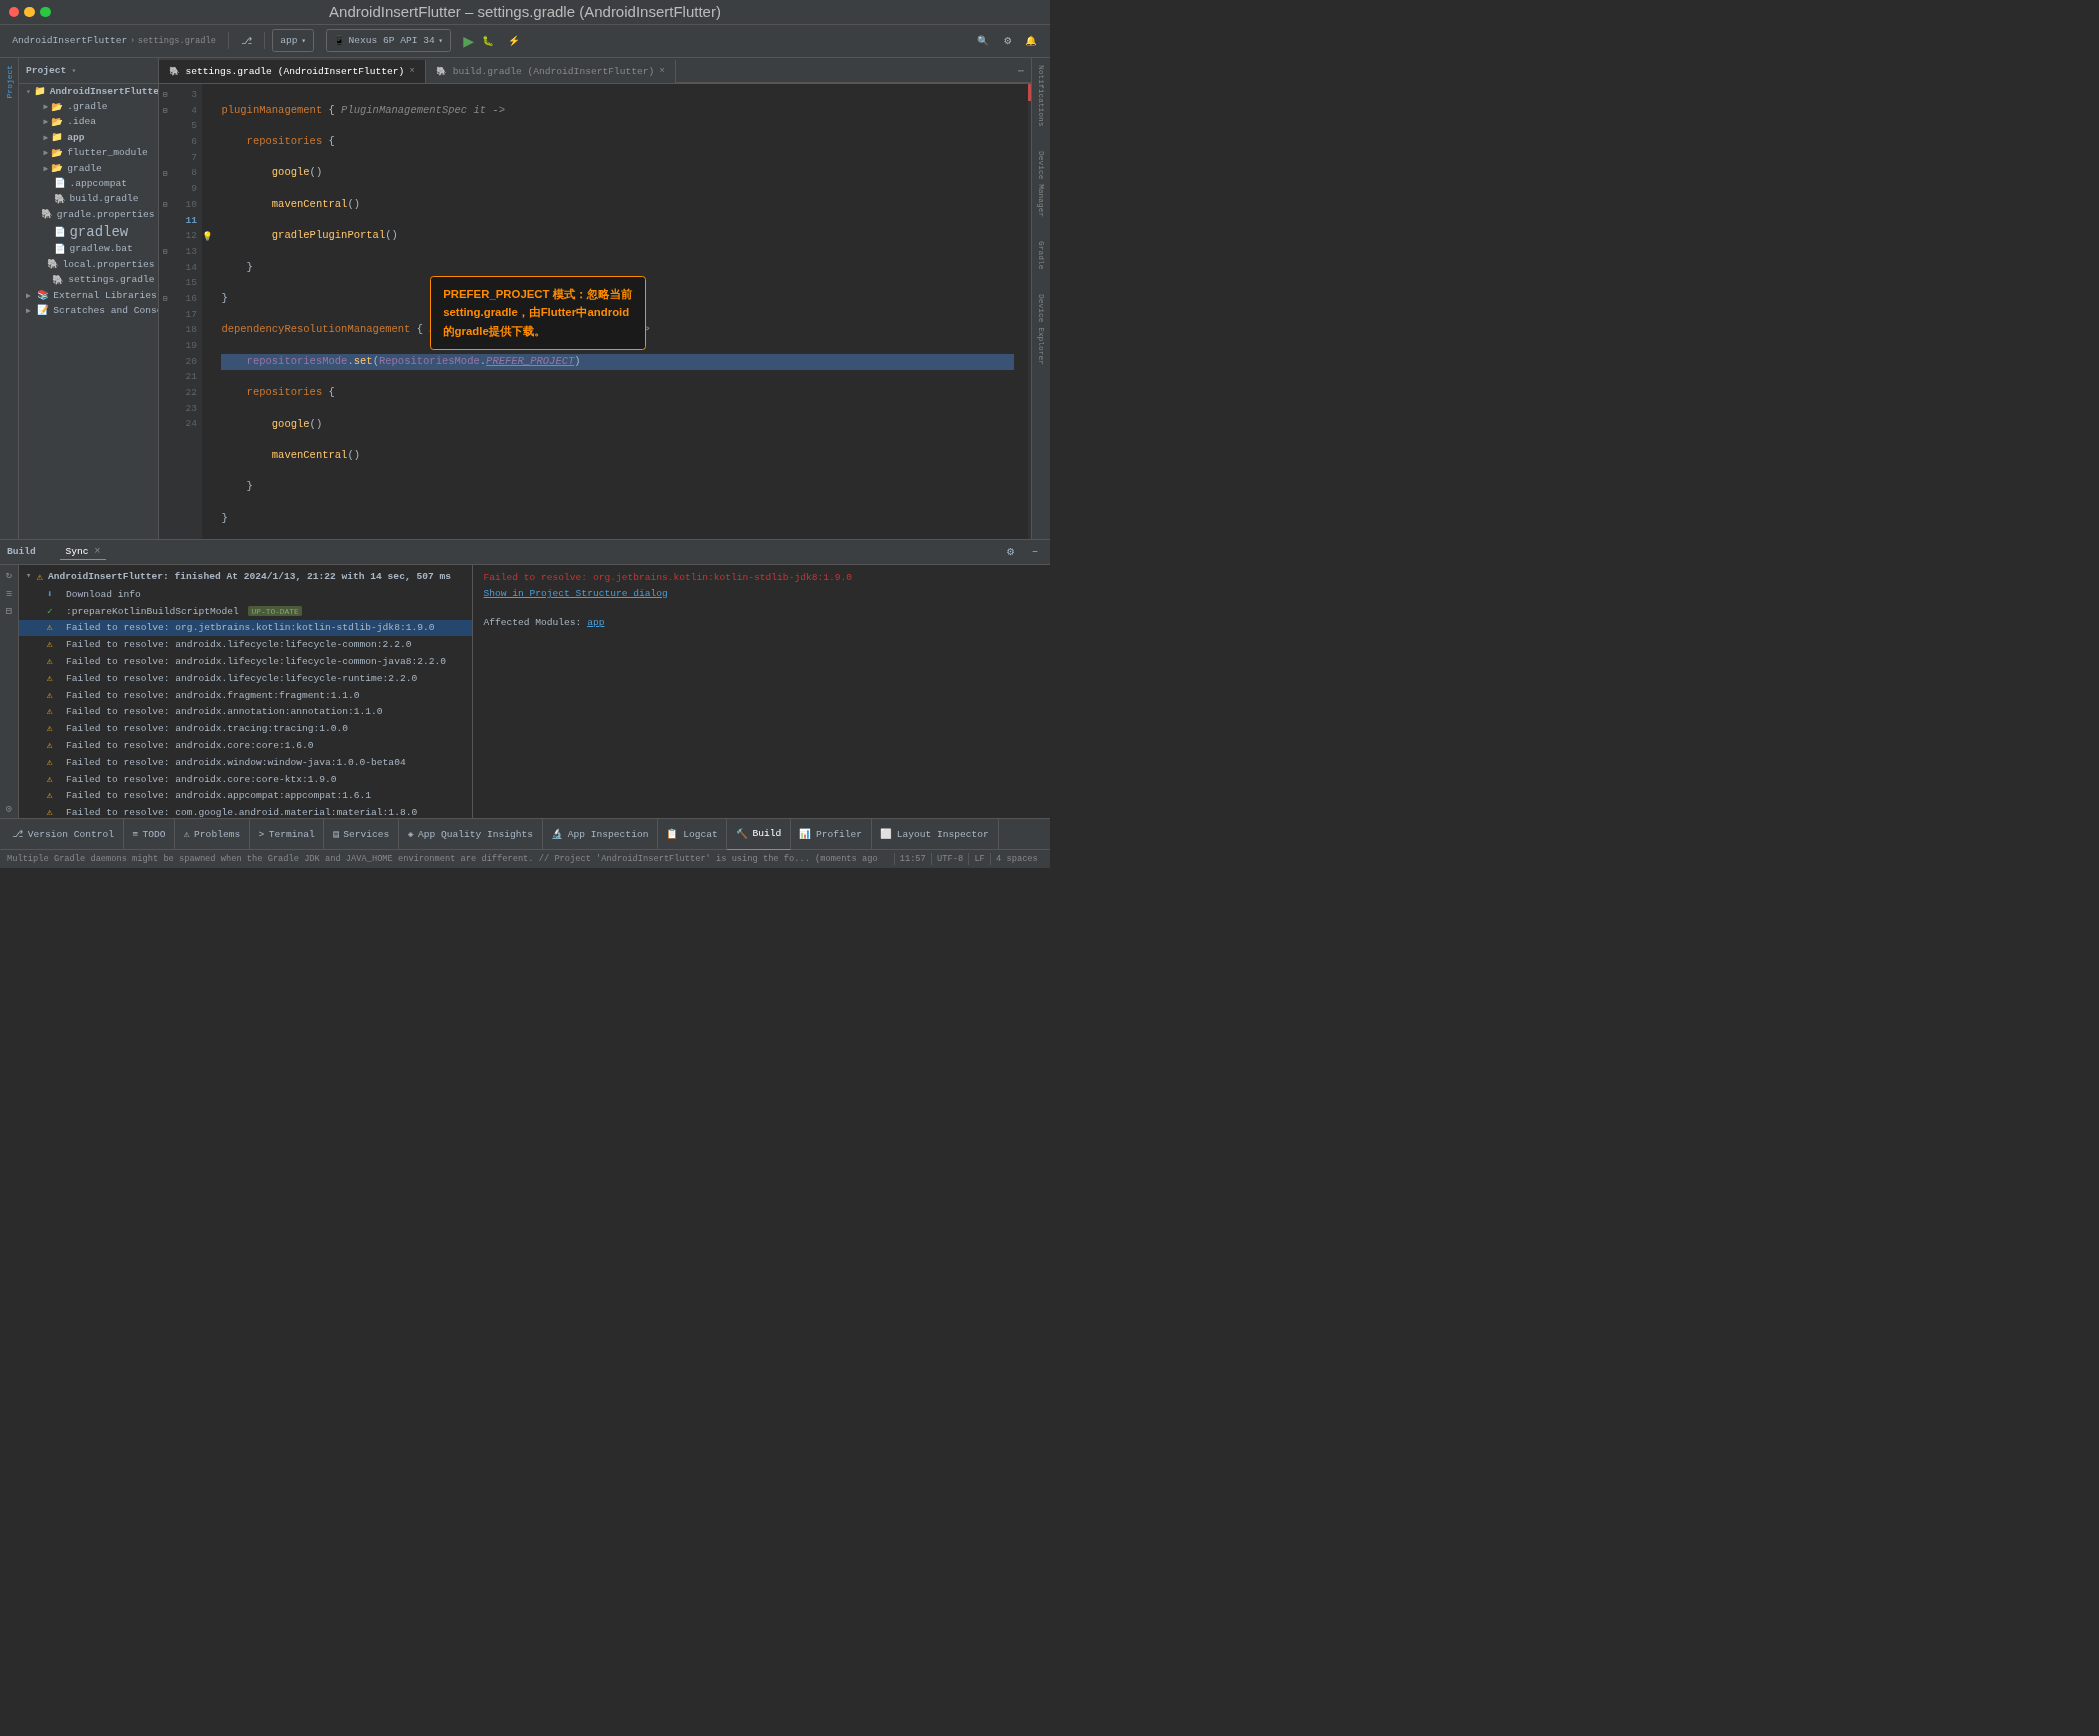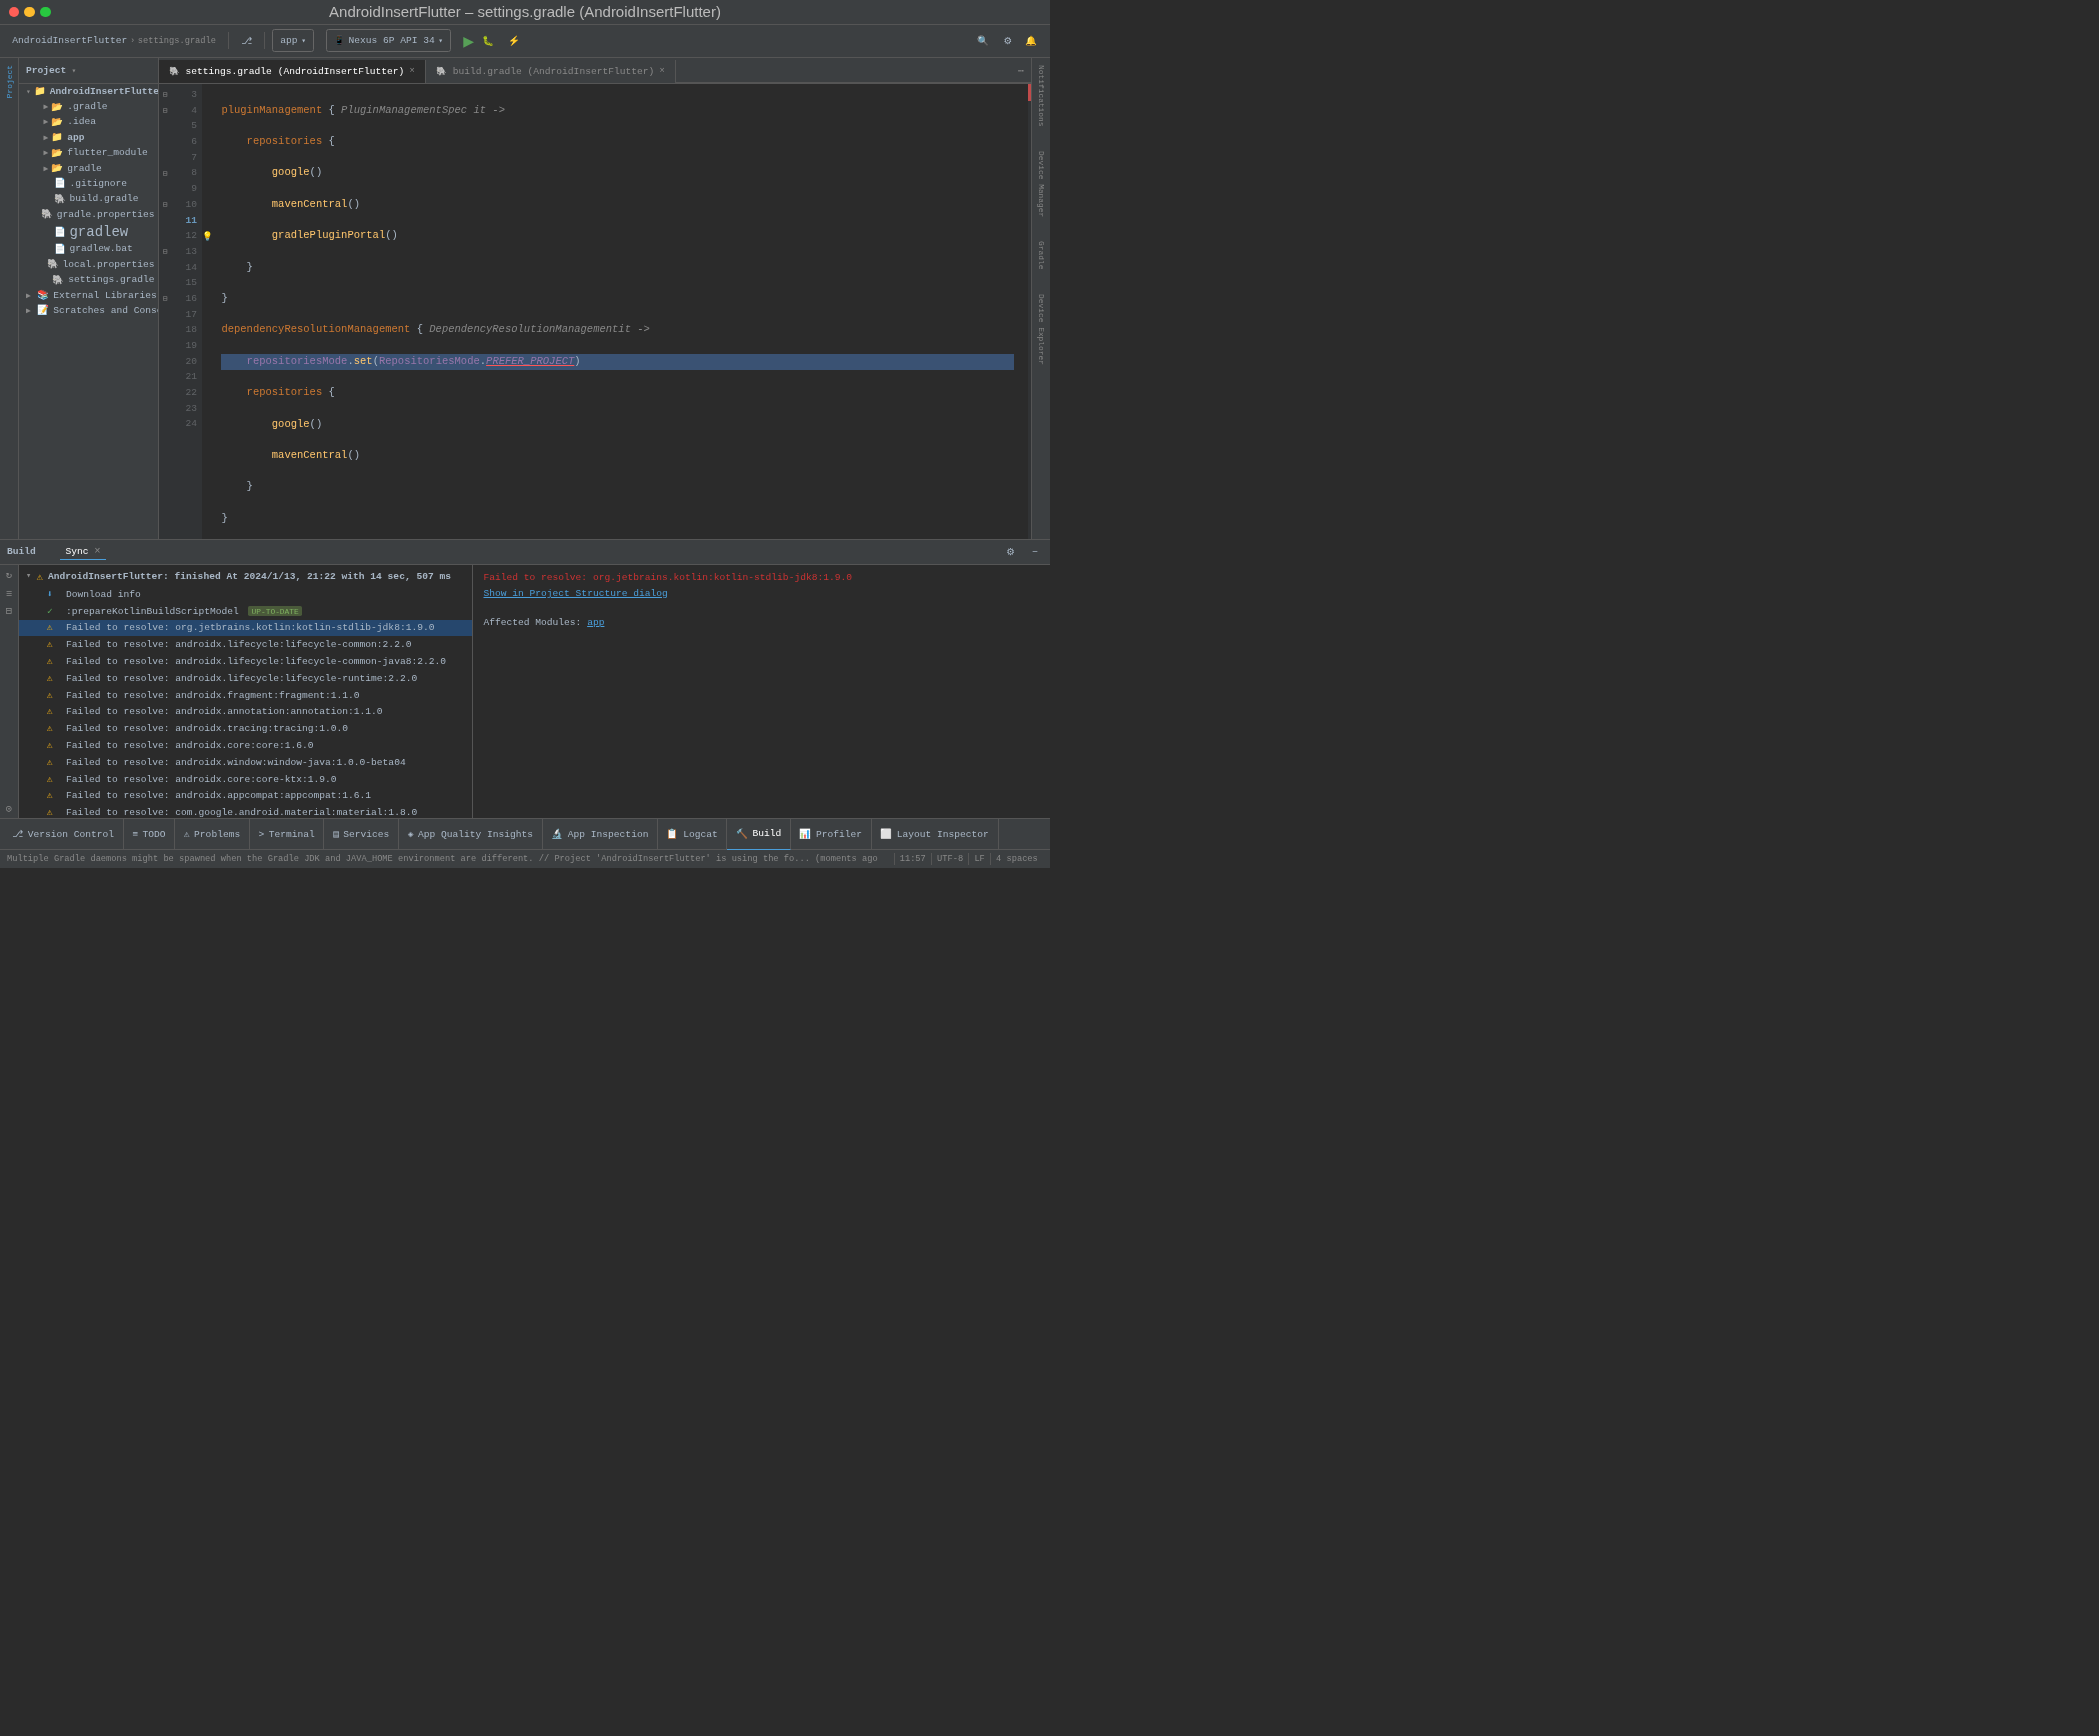--- a/index.html
+++ b/index.html
@@ -446,21 +446,21 @@
       </div>
       <div class="tree-item">
         <span style="display:inline-block; width:14px;"></span>
         <span class="chevron">▶</span>
         <span style="color:#888">📂</span>
         <span style="font-size:9.6px; color:#a9b7c6">gradle</span>
       </div>
       <div class="tree-item">
         <span style="display:inline-block; width:24.5px;"></span>
         <span style="color:#888">📄</span>
-        <span style="font-size:9.6px; color:#a9b7c6">.gitignore</span>
+        <span style="font-size:9.6px; color:#a9b7c6">.appcompat</span>
       </div>
       <div class="tree-item">
         <span style="display:inline-block; width:24.5px;"></span>
         <span style="color:#88c070">🐘</span>
         <span style="font-size:9.6px; color:#a9b7c6">build.gradle</span>
       </div>
       <div class="tree-item">
         <span style="display:inline-block; width:24.5px;"></span>
         <span style="color:#88c070">🐘</span>
         <span style="font-size:9.6px; color:#a9b7c6">gradle.properties</span>
@@ -595,20 +595,23 @@
 
 
 
 
 
 
 
 
         </div>
 
+        <div class="tooltip-box">
+          <span>PREFER_PROJECT 模式：忽略当前<br>setting.gradle，由Flutter中android<br>的gradle提供下载。</span>
+        </div>
 
         <div style="width:10.5px; background:#2b2b2b; flex-shrink:0; position:relative;">
           <div style="position:absolute; top:0; right:0; width:3.5px; height:100%; background:#313335;"></div>
           <div style="position:absolute; top:0; right:0; width:3.5px; height:17.5px; background:#ff5555; opacity:0.7;"></div>
         </div>
       </div>
     </div>
 
     <div style="width:19px; background:#3c3f41; border-left:0.9px solid #555; display:flex; flex-direction:column; align-items:center; padding-top:7px; gap:7px;">
       <div style="color:#888; font-size:7.9px; writing-mode:vertical-rl; cursor:pointer;">Notifications</div>

